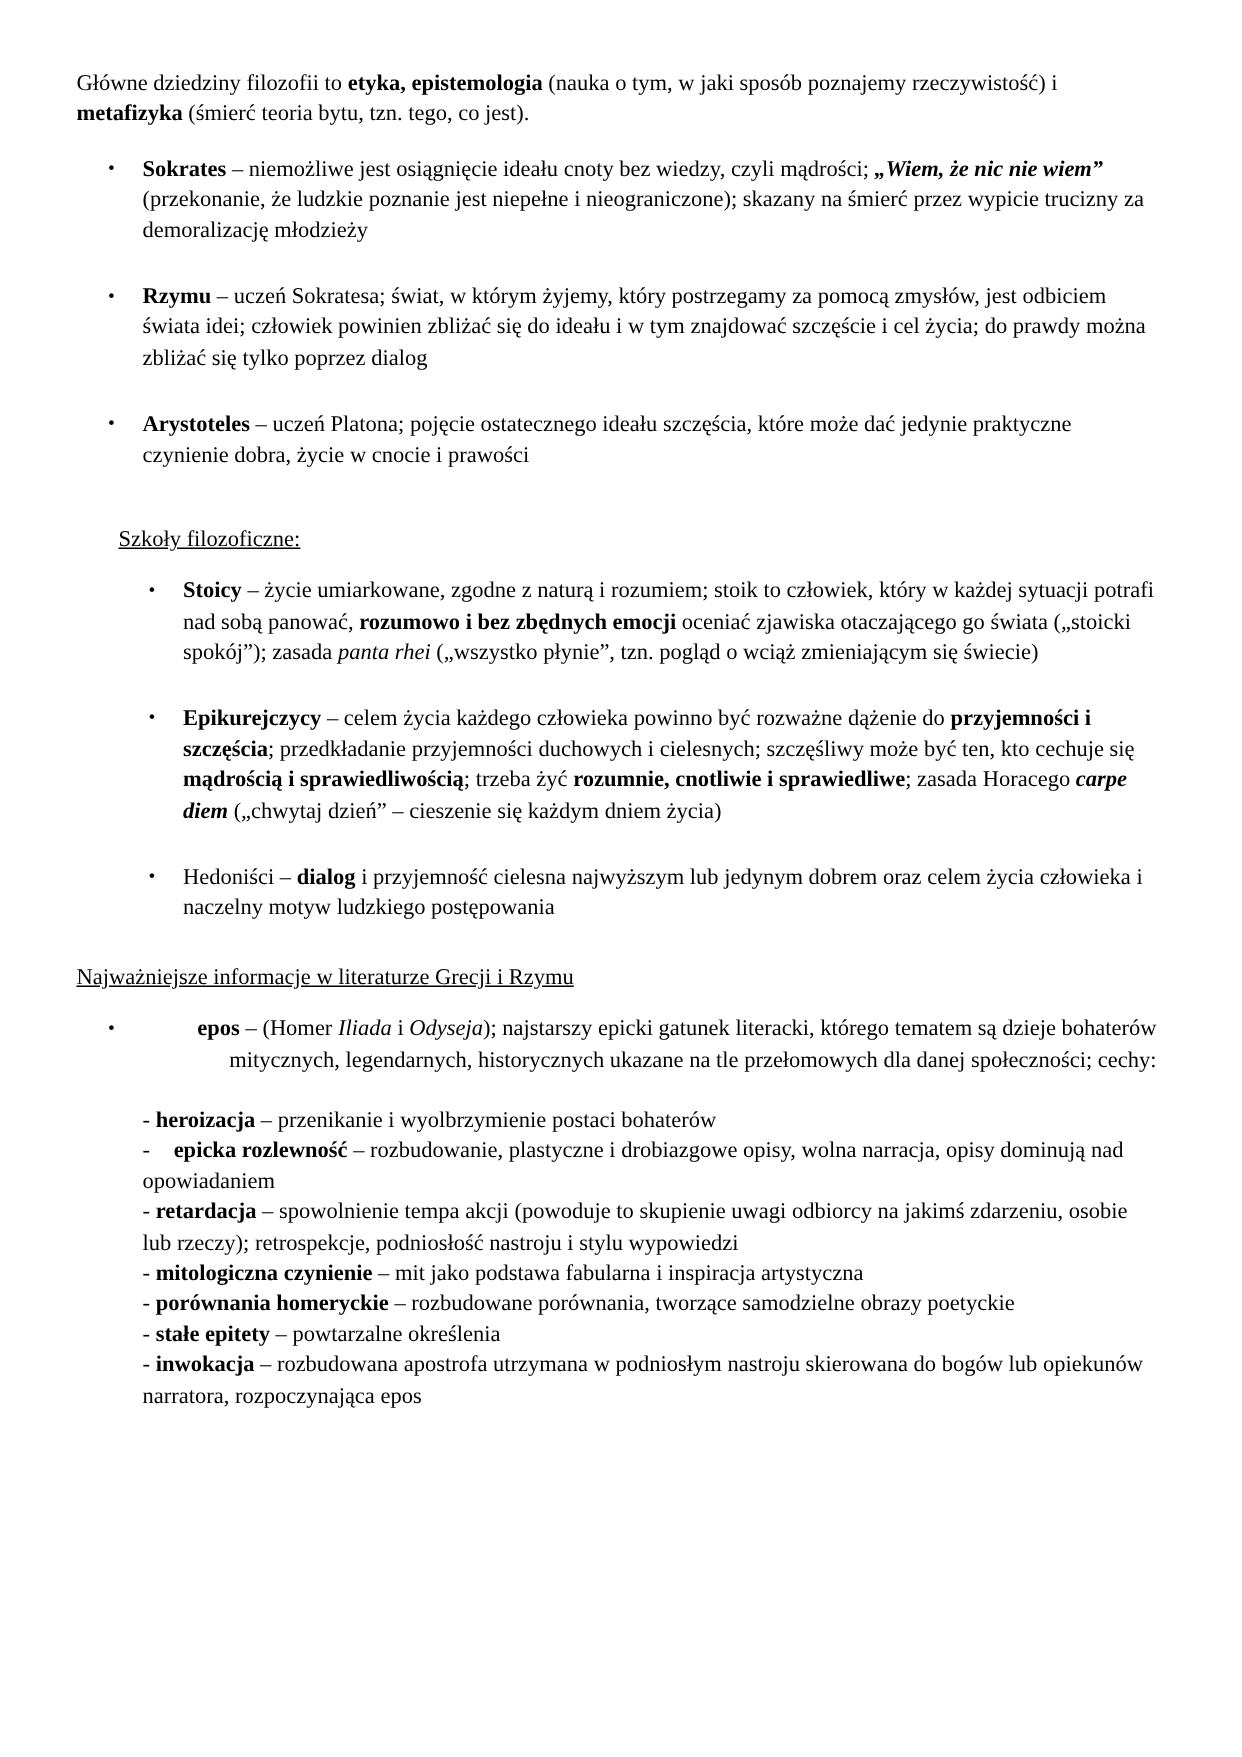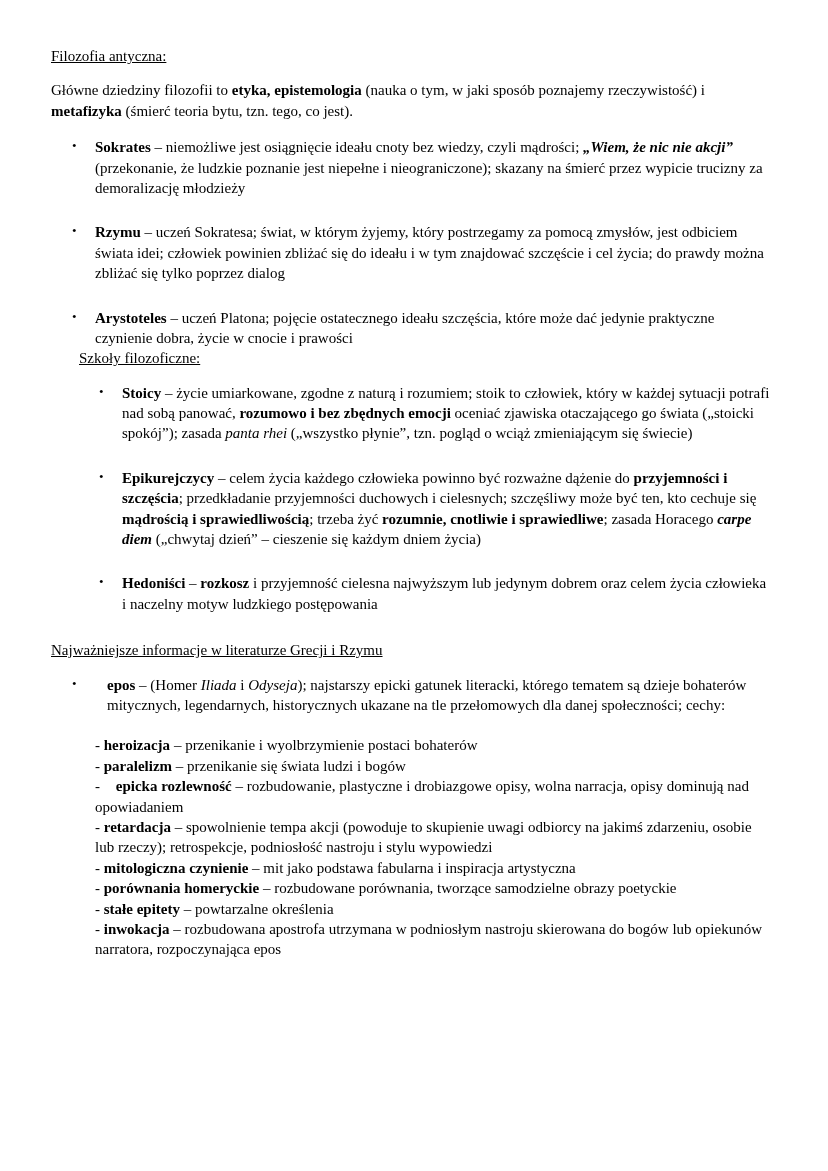--- a/index.html
+++ b/index.html
@@ -13,55 +13,54 @@
     font-size: 15px;
     line-height: 1.36;
     padding: 46px 57px 30px 51px;
   }
   .heading {
     font-size: 15px;
     font-weight: normal;
     text-decoration: underline;
     margin: 0 0 14px 0;
   }
-  .heading.mt-lg { }
+  .heading.mt-lg { margin-top: 36px; }
   .heading.mt-md { margin-top: 26px; }
   .heading.indent1 { margin-left: 28px; }
   .para { margin: 0 0 16px 0; }
   .list { margin: 0; }
   .bullet {
     position: relative;
     margin: 0 0 24px 0;
     padding-left: 44px;
   }
   .lvl2 .bullet { padding-left: 71px; }
   .bullet > .dot {
     position: absolute;
     left: 21px;
     top: 0;
     font-size: 13px;
   }
   .lvl2 .bullet > .dot { left: 48px; }
   .bullet:last-child { margin-bottom: 0; }
-  .epos-para { margin: 0 0 20px 12px; }
+  .epos-para { margin: 0 0 20px 12px; text-align: right; }
   .feature-line { margin: 0; }
 </style>
 </head>
 <body>
 
 <div class="page">
 
-  <h2 class="heading">Filozofia antyczna:</h2>
 
   <p class="para"><span>Główne dziedziny filozofii to </span><span style="font-weight: bold;">etyka, epistemologia</span><span> (nauka o tym, w jaki sposób poznajemy rzeczywistość) i </span><span style="font-weight: bold;">metafizyka</span><span> (śmierć teoria bytu, tzn. tego, co jest).</span></p>
 
   <div class="list lvl1">
     <div class="bullet">
       <span class="dot">•</span>
-      <span class="txt"><span style="font-weight: bold;">Sokrates</span><span> – niemożliwe jest osiągnięcie ideału cnoty bez wiedzy, czyli mądrości; </span><span style="font-weight: bold; font-style: italic;">„Wiem, że nic nie akcji”</span><span> (przekonanie, że ludzkie poznanie jest niepełne i nieograniczone); skazany na śmierć przez wypicie trucizny za demoralizację młodzieży</span></span>
+      <span class="txt"><span style="font-weight: bold;">Sokrates</span><span> – niemożliwe jest osiągnięcie ideału cnoty bez wiedzy, czyli mądrości; </span><span style="font-weight: bold; font-style: italic;">„Wiem, że nic nie wiem”</span><span> (przekonanie, że ludzkie poznanie jest niepełne i nieograniczone); skazany na śmierć przez wypicie trucizny za demoralizację młodzieży</span></span>
     </div>
     <div class="bullet">
       <span class="dot">•</span>
       <span class="txt"><span style="font-weight: bold;">Rzymu</span><span> – uczeń Sokratesa; świat, w którym żyjemy, który postrzegamy za pomocą zmysłów, jest odbiciem świata idei; człowiek powinien zbliżać się do ideału i w tym znajdować szczęście i cel życia; do prawdy można zbliżać się tylko poprzez dialog</span></span>
     </div>
     <div class="bullet">
       <span class="dot">•</span>
       <span class="txt"><span style="font-weight: bold;">Arystoteles</span><span> – uczeń Platona; pojęcie ostatecznego ideału szczęścia, które może dać jedynie praktyczne czynienie dobra, życie w cnocie i prawości</span></span>
     </div>
   </div>
@@ -72,34 +71,33 @@
     <div class="bullet">
       <span class="dot">•</span>
       <span class="txt"><span style="font-weight: bold;">Stoicy</span><span> – życie umiarkowane, zgodne z naturą i rozumiem; stoik to człowiek, który w każdej sytuacji potrafi nad sobą panować, </span><span style="font-weight: bold;">rozumowo i bez zbędnych emocji</span><span> oceniać zjawiska otaczającego go świata („stoicki spokój”); zasada </span><span style="font-style: italic;">panta rhei</span><span> („wszystko płynie”, tzn. pogląd o wciąż zmieniającym się świecie)</span></span>
     </div>
     <div class="bullet">
       <span class="dot">•</span>
       <span class="txt"><span style="font-weight: bold;">Epikurejczycy</span><span> – celem życia każdego człowieka powinno być rozważne dążenie do </span><span style="font-weight: bold;">przyjemności i szczęścia</span><span>; przedkładanie przyjemności duchowych i cielesnych; szczęśliwy może być ten, kto cechuje się </span><span style="font-weight: bold;">mądrością i sprawiedliwością</span><span>; trzeba żyć </span><span style="font-weight: bold;">rozumnie, cnotliwie i sprawiedliwe</span><span>; zasada Horacego </span><span style="font-weight: bold; font-style: italic;">carpe diem</span><span> („chwytaj dzień” – cieszenie się każdym dniem życia)</span></span>
     </div>
     <div class="bullet">
       <span class="dot">•</span>
-      <span class="txt"><span style="font-weight: bold;">Hedoniści</span><span> – </span><span style="font-weight: bold;">rozkosz</span><span> i przyjemność cielesna najwyższym lub jedynym dobrem oraz celem życia człowieka i naczelny motyw ludzkiego postępowania</span></span>
+      <span class="txt"><span style="font-weight: normal;">Hedoniści</span><span> – </span><span style="font-weight: bold;">dialog</span><span> i przyjemność cielesna najwyższym lub jedynym dobrem oraz celem życia człowieka i naczelny motyw ludzkiego postępowania</span></span>
     </div>
   </div>
 
   <h2 class="heading mt-md">Najważniejsze informacje w literaturze Grecji i Rzymu</h2>
 
   <div class="list lvl1">
     <div class="bullet">
       <span class="dot">•</span>
       <div class="txt">
         <p class="epos-para"><span style="font-weight: bold;">epos</span><span> – (Homer </span><span style="font-style: italic;">Iliada</span><span> i </span><span style="font-style: italic;">Odyseja</span><span>); najstarszy epicki gatunek literacki, którego tematem są dzieje bohaterów mitycznych, legendarnych, historycznych ukazane na tle przełomowych dla danej społeczności; cechy:</span></p>
         <div class="features">
           <div class="feature-line"><span>- </span><span style="font-weight: bold;">heroizacja</span><span> – przenikanie i wyolbrzymienie postaci bohaterów</span></div>
-          <div class="feature-line"><span>- </span><span style="font-weight: bold;">paralelizm</span><span> – przenikanie się świata ludzi i bogów</span></div>
           <div class="feature-line"><span>- </span><span style="font-weight: bold; margin-left: 12px;">epicka rozlewność</span><span> – rozbudowanie, plastyczne i drobiazgowe opisy, wolna narracja, opisy dominują nad opowiadaniem</span></div>
           <div class="feature-line"><span>- </span><span style="font-weight: bold;">retardacja</span><span> – spowolnienie tempa akcji (powoduje to skupienie uwagi odbiorcy na jakimś zdarzeniu, osobie lub rzeczy); retrospekcje, podniosłość nastroju i stylu wypowiedzi</span></div>
           <div class="feature-line"><span>- </span><span style="font-weight: bold;">mitologiczna czynienie</span><span> – mit jako podstawa fabularna i inspiracja artystyczna</span></div>
           <div class="feature-line"><span>- </span><span style="font-weight: bold; text-align: right;">porównania homeryckie</span><span> – rozbudowane porównania, tworzące samodzielne obrazy poetyckie</span></div>
           <div class="feature-line"><span>- </span><span style="font-weight: bold;">stałe epitety</span><span> – powtarzalne określenia</span></div>
           <div class="feature-line"><span>- </span><span style="font-weight: bold; text-align: center;">inwokacja</span><span> – rozbudowana apostrofa utrzymana w podniosłym nastroju skierowana do bogów lub opiekunów narratora, rozpoczynająca epos</span></div>
         </div>
       </div>
     </div>
   </div>

